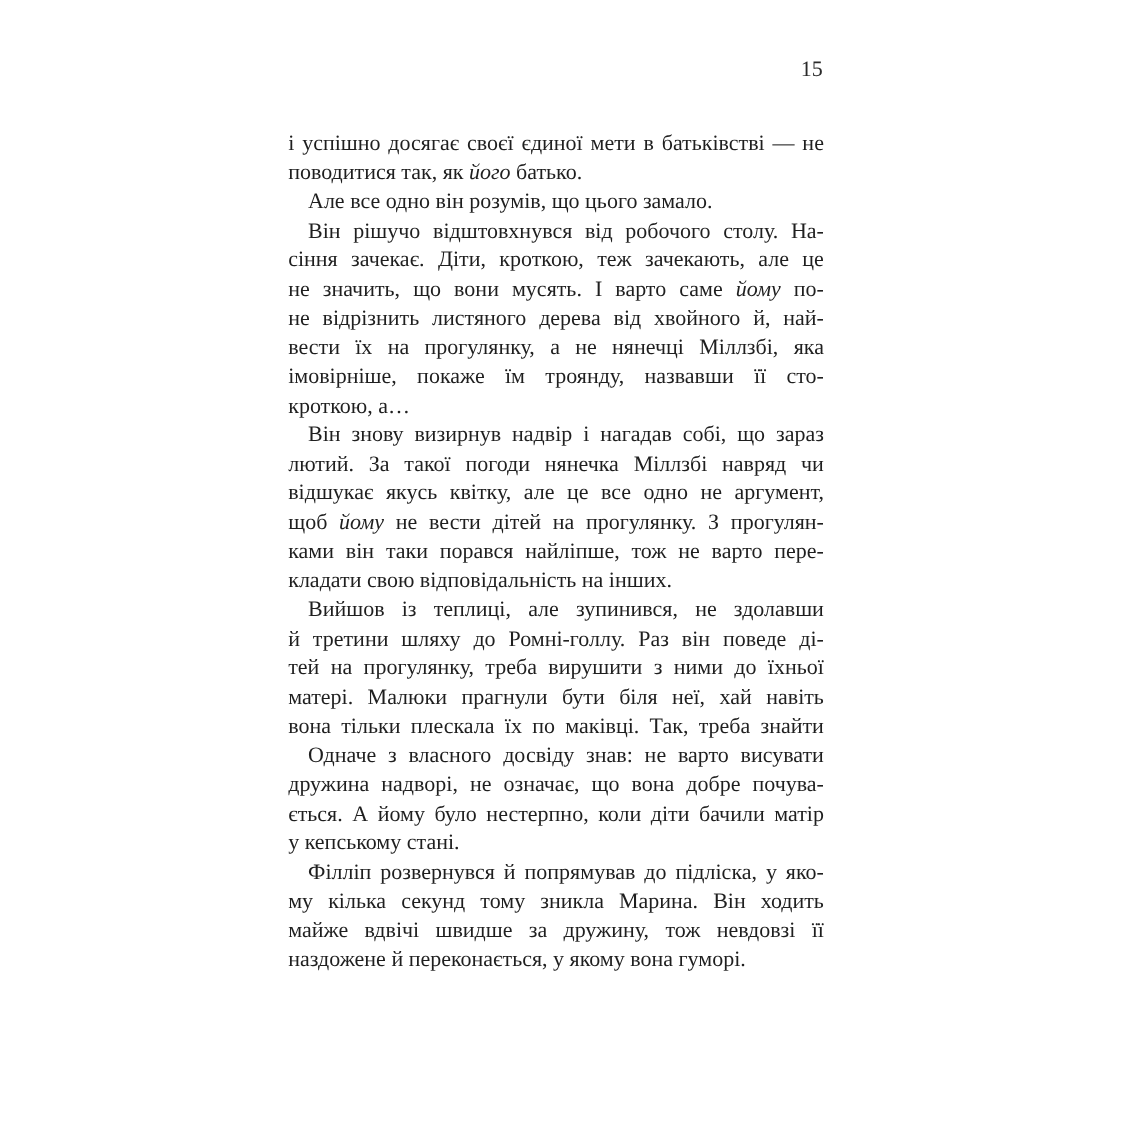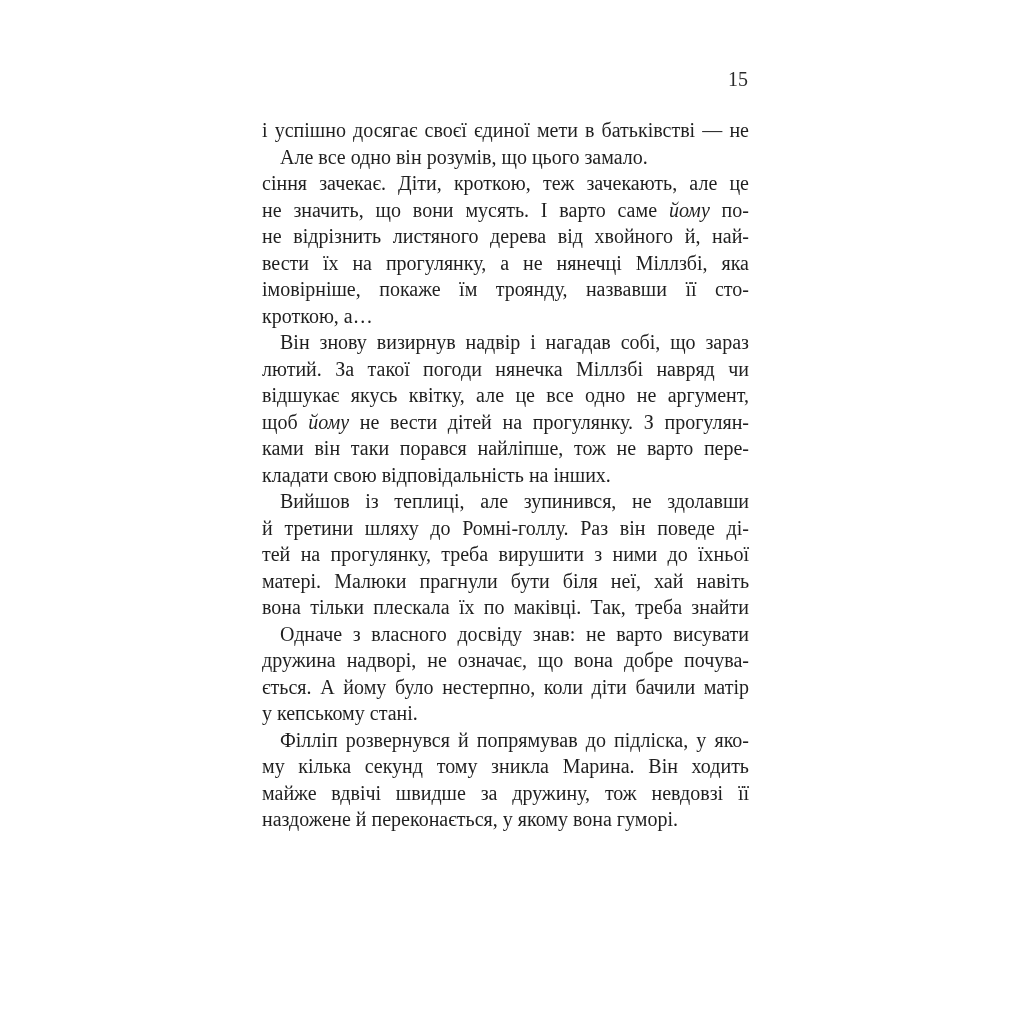--- a/index.html
+++ b/index.html
@@ -13,21 +13,21 @@
   }
   .page {
     position: absolute;
     left: 262px;
     top: 0;
     width: 487px;
     height: 1024px;
   }
   .page-number {
     position: absolute;
-    top: 68px;
+    top: 52px;
     right: 1px;
     font-size: 20px;
     line-height: 22px;
     color: #2a2a2a;
     text-align: right;
   }
   .text-block {
     position: absolute;
     top: 117px;
     left: 0;
@@ -54,21 +54,23 @@
     font-style: italic;
   }
 </style>
 </head>
 <body>
 
 <div class="page">
   <div class="page-number">15</div>
   <div class="text-block">
       <div class="line"><span>і успішно досягає своєї єдиної мети в батьківстві — не</span></div>
+      <div class="line no-fill"><span>поводитися так, як </span><span class="seg-italic">його</span><span> батько.</span></div>
       <div class="line indent no-fill"><span>Але все одно він розумів, що цього замало.</span></div>
+      <div class="line indent"><span>Він рішучо відштовхнувся від робочого столу. На-</span></div>
       <div class="line"><span>сіння зачекає. Діти, кроткою, теж зачекають, але це</span></div>
       <div class="line"><span>не значить, що вони мусять. І варто саме </span><span class="seg-italic">йому</span><span> по-</span></div>
       <div class="line"><span>не відрізнить листяного дерева від хвойного й, най-</span></div>
       <div class="line"><span>вести їх на прогулянку, а не нянечці Міллзбі, яка</span></div>
       <div class="line"><span>імовірніше, покаже їм троянду, назвавши її сто-</span></div>
       <div class="line no-fill"><span>кроткою, а…</span></div>
       <div class="line indent"><span>Він знову визирнув надвір і нагадав собі, що зараз</span></div>
       <div class="line"><span>лютий. За такої погоди нянечка Міллзбі навряд чи</span></div>
       <div class="line"><span>відшукає якусь квітку, але це все одно не аргумент,</span></div>
       <div class="line"><span>щоб </span><span class="seg-italic">йому</span><span> не вести дітей на прогулянку. З прогулян-</span></div>

